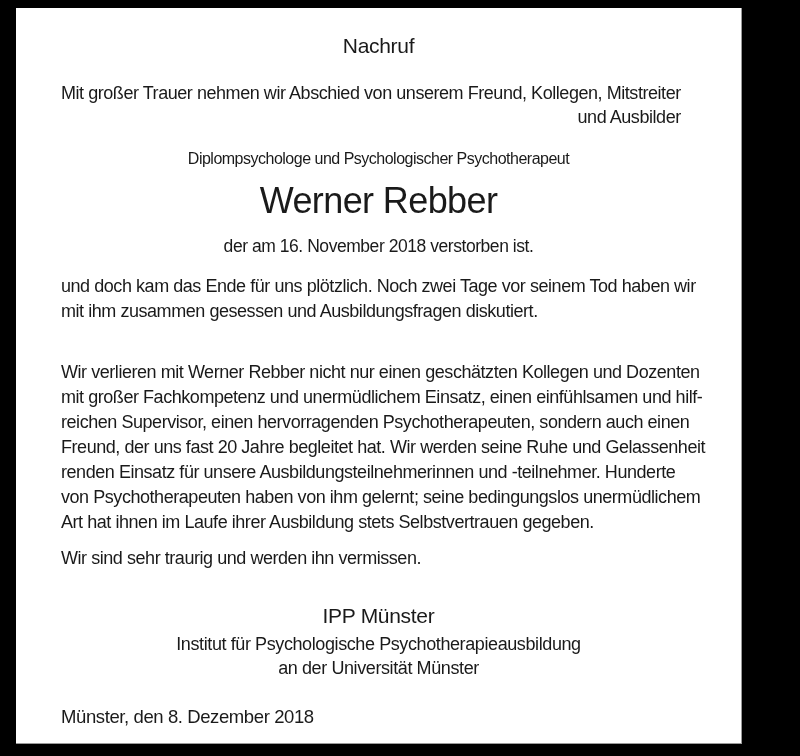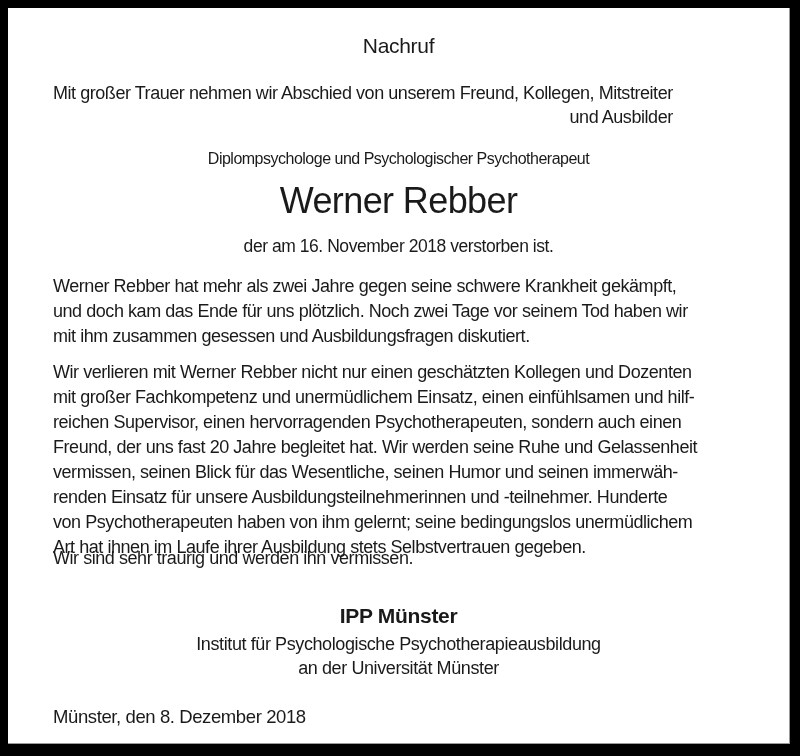--- a/index.html
+++ b/index.html
@@ -5,71 +5,69 @@
   html, body { margin: 0; padding: 0; }
   body {
     width: 800px; height: 756px;
     background: #000;
     font-family: "Liberation Sans", sans-serif;
     color: #1a1a1a;
     overflow: hidden;
   }
   .frame {
     position: absolute;
-    left: 8px; top: 8px;
-    width: 782px; height: 736px;
+    left: 16px; top: 8px;
+    width: 726px; height: 736px;
     background: #fff;
     border-right: 1px solid #9a9a9a;
     border-bottom: 1px solid #9a9a9a;
     box-sizing: border-box;
   }
   .el { position: absolute; white-space: nowrap; letter-spacing: -0.45px; }
   .center { left: 0; right: 0; text-align: center; }
   .title { top: 26px; font-size: 21px; letter-spacing: -0.3px; }
   .intro { left: 45px; top: 73px; font-size: 18px; line-height: 24px; text-align: right; }
   .subtitle { top: 142px; font-size: 16px; letter-spacing: -0.5px; }
   .name { top: 172px; font-size: 36px; letter-spacing: -0.6px; }
   .death { top: 228px; font-size: 17.5px; }
   .para { left: 45px; font-size: 18px; line-height: 25px; }
   .para span { display: block; }
   .p1 { top: 266px; }
   .p2 { top: 352px; }
   .p3 { top: 538px; }
-  .org { top: 596px; font-size: 21px; letter-spacing: -0.3px; font-weight: bold; }
+  .org { top: 596px; font-size: 21px; letter-spacing: -0.3px; }
   .inst { top: 624px; font-size: 18px; line-height: 24px; letter-spacing: -0.4px; }
   .inst span { display: block; }
   .dateline { left: 45px; top: 698px; font-size: 18.5px; letter-spacing: -0.4px; }
 </style>
 </head>
 <body>
 
 <div class="frame">
   <div class="el center title">Nachruf</div>
 
   <div class="el intro">
     <div>Mit großer Trauer nehmen wir Abschied von unserem Freund, Kollegen, Mitstreiter</div>
     <div>und Ausbilder</div>
   </div>
 
   <div class="el center subtitle">Diplompsychologe und Psychologischer Psychotherapeut</div>
   <div class="el center name">Werner Rebber</div>
   <div class="el center death">der am 16. November 2018 verstorben ist.</div>
 
   <div class="el para p1">
-    <span>Werner Rebber hat mehr als zwei Jahre gegen seine schwere Krankheit gekämpft,</span>
     <span>und doch kam das Ende für uns plötzlich. Noch zwei Tage vor seinem Tod haben wir</span>
     <span>mit ihm zusammen gesessen und Ausbildungsfragen diskutiert.</span>
   </div>
 
   <div class="el para p2">
     <span>Wir verlieren mit Werner Rebber nicht nur einen geschätzten Kollegen und Dozenten</span>
     <span>mit großer Fachkompetenz und unermüdlichem Einsatz, einen einfühlsamen und hilf-</span>
     <span>reichen Supervisor, einen hervorragenden Psychotherapeuten, sondern auch einen</span>
     <span>Freund, der uns fast 20 Jahre begleitet hat. Wir werden seine Ruhe und Gelassenheit</span>
-    <span>vermissen, seinen Blick für das Wesentliche, seinen Humor und seinen immerwäh-</span>
     <span>renden Einsatz für unsere Ausbildungsteilnehmerinnen und -teilnehmer. Hunderte</span>
     <span>von Psychotherapeuten haben von ihm gelernt; seine bedingungslos unermüdlichem</span>
     <span>Art hat ihnen im Laufe ihrer Ausbildung stets Selbstvertrauen gegeben.</span>
   </div>
 
   <div class="el para p3">
     <span>Wir sind sehr traurig und werden ihn vermissen.</span>
   </div>
 
   <div class="el center org">IPP Münster</div>

